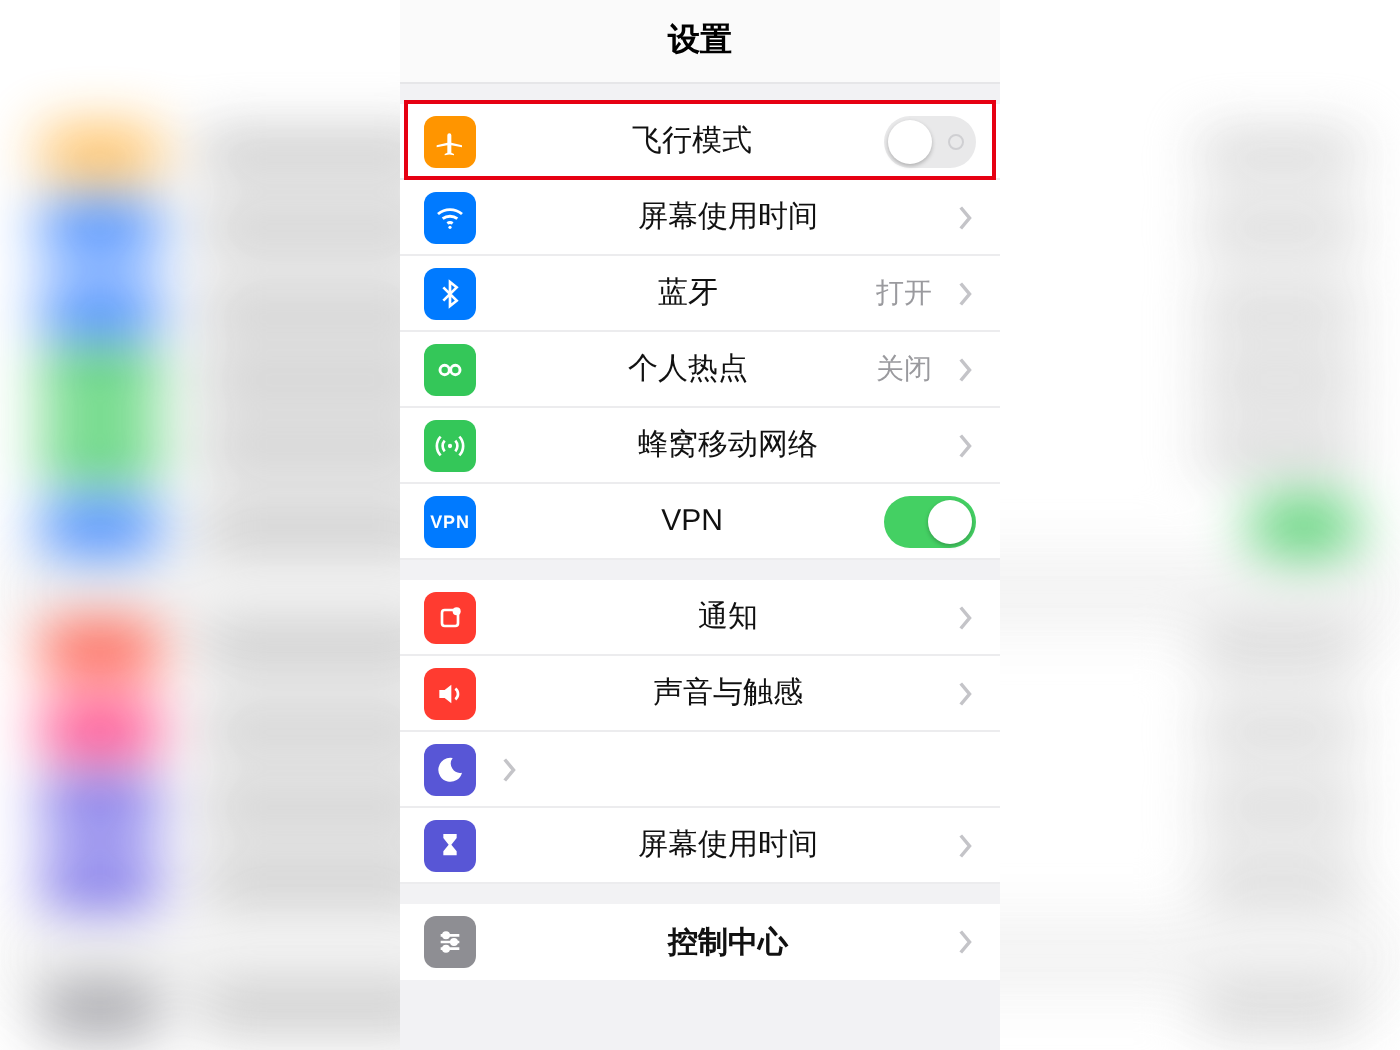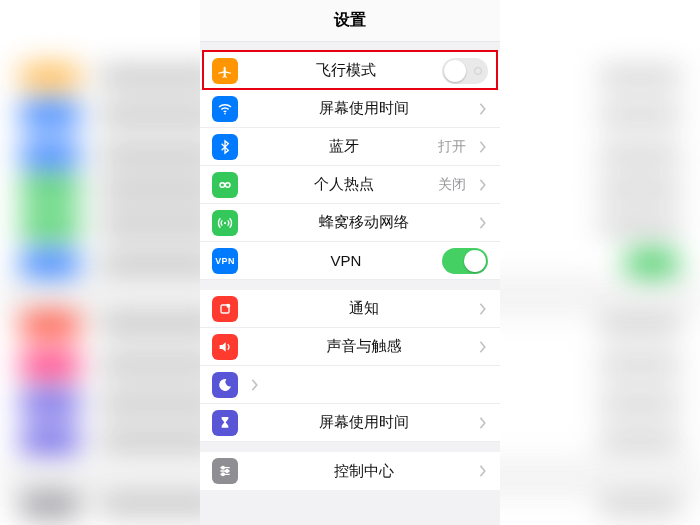--- a/index.html
+++ b/index.html
@@ -280,21 +280,21 @@
       <span class="label">屏幕使用时间</span>
       <span class="chev">
           <svg viewBox="0 0 10 16" fill="none" stroke="currentColor" stroke-width="2">
             <path d="M2 2l5 6-5 6"></path>
           </svg>
         </span>
     </div>
   </div>
 
   <div class="group">
-    <div class="row" style="border-bottom:none;">
+    <div class="row" style="border-bottom:none;font-weight:bold;">
       <div class="icon bg-gray">
         <svg viewBox="0 0 24 24" fill="none" stroke="currentColor" stroke-width="2">
             <path d="M5 7h14M5 12h14M5 17h14"></path>
             <circle cx="9" cy="7" r="2" fill="currentColor"></circle>
             <circle cx="15" cy="12" r="2" fill="currentColor"></circle>
             <circle cx="9" cy="17" r="2" fill="currentColor"></circle>
           </svg>
       </div>
       <span class="label">控制中心</span>
       <span class="chev">

